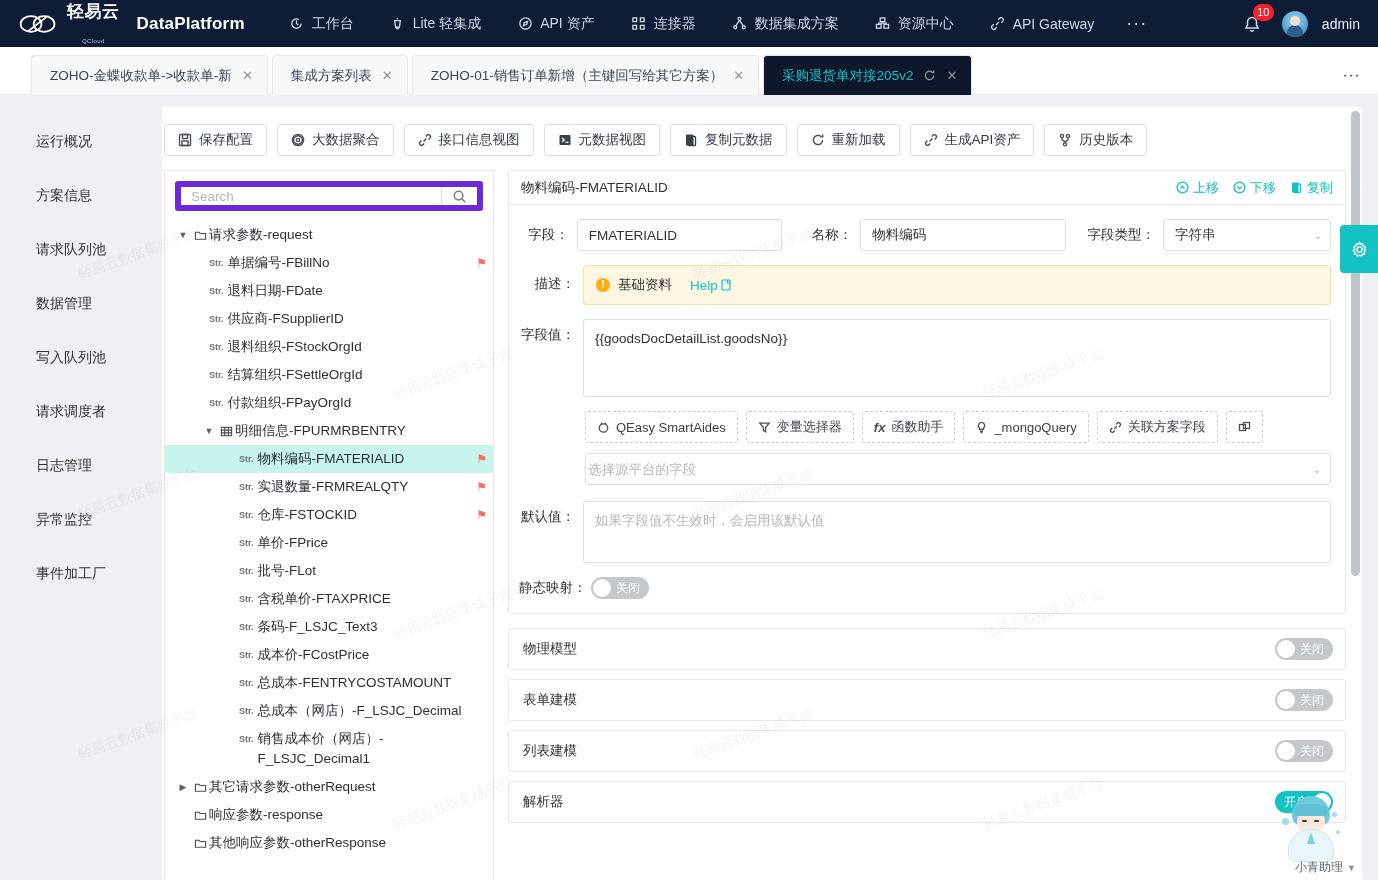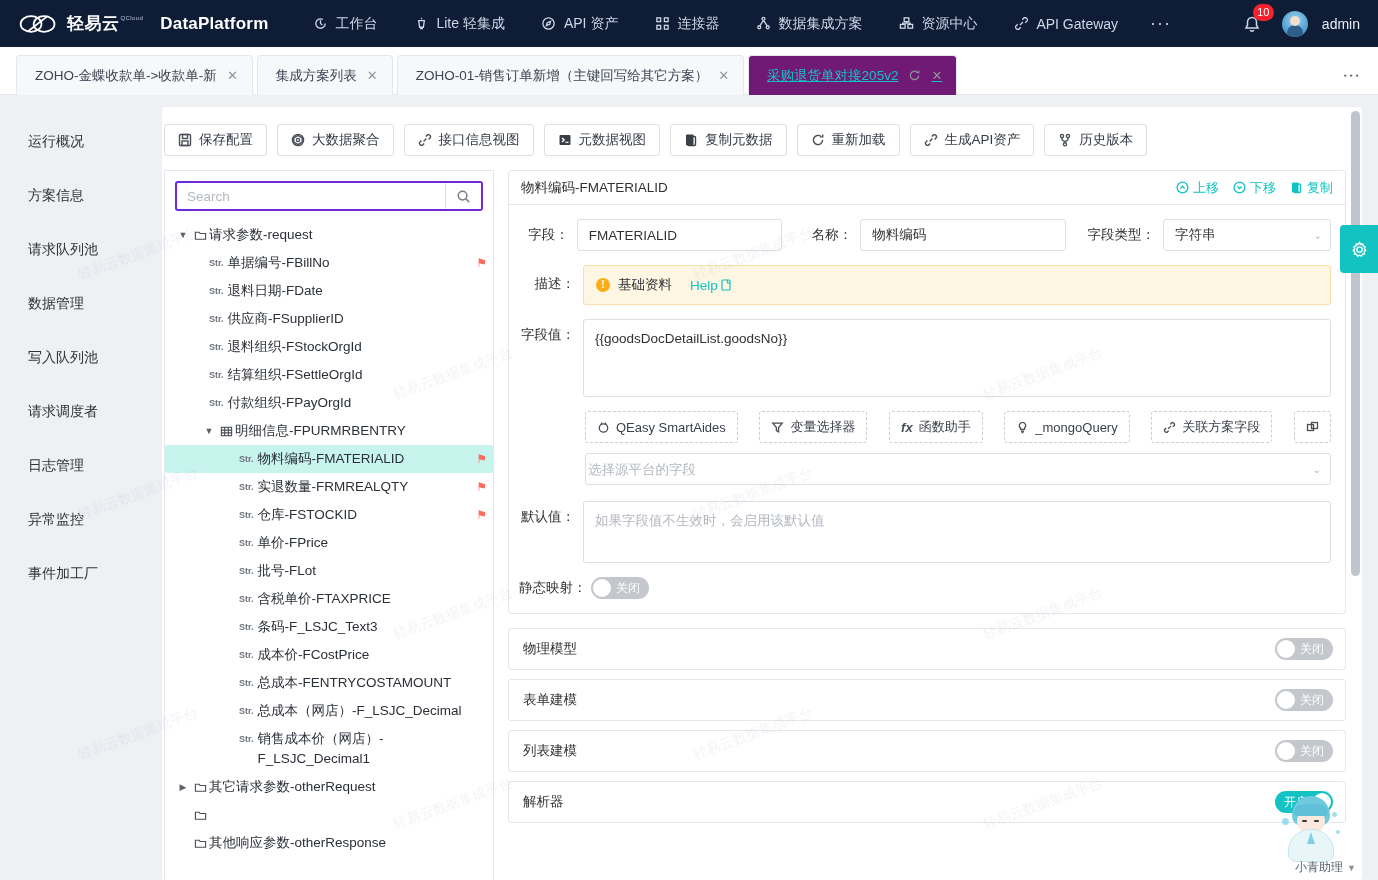--- a/index.html
+++ b/index.html
@@ -18,21 +18,21 @@
     background: #0e1c36;
     display: flex; align-items: center;
     padding-left: 18px;
     color: #e8edf5;
     position: relative;
   }
   .brand { display: flex; align-items: center; gap: 9px; flex: 0 0 auto; }
   .logo-mark { width: 40px; height: 30px; position: relative; }
   .brand-cn { font-size: 17px; font-weight: 700; letter-spacing: .5px; color: #fff; line-height: 1; }
   .brand-sub { font-size: 6px; color: #b9c4d6; letter-spacing: .4px; text-align: center; }
-  .brand-text-wrap { display: flex; flex-direction: row; gap: 1px; }
+  .brand-text-wrap { display: flex; flex-direction: column; gap: 18px; }
   .brand-en { font-size: 17px; font-weight: 700; color: #ffffff; margin-left: 8px; letter-spacing: .2px; }
   .nav-items { display: flex; align-items: center; margin-left: 26px; flex: 1 1 auto; }
   .nav-item {
     display: flex; align-items: center; gap: 7px;
     padding: 0 18px; height: 47px;
     font-size: 14px; color: #cdd6e4; cursor: pointer;
     white-space: nowrap;
   }
   .nav-ico { width: 16px; height: 16px; display: inline-flex; align-items: center; justify-content: center; }
   .nav-ico svg { width: 15px; height: 15px; stroke: #cdd6e4; fill: none; stroke-width: 1.4; }
@@ -62,33 +62,33 @@
     background: #f3ded0; z-index: 2;
   }
   .user-name { font-size: 14px; color: #e9eef6; }
 
   
   .tabbar {
     height: 48px; background: #ffffff;
     display: flex; align-items: flex-end;
     border-bottom: 1px solid #e4e7ed;
     position: relative;
-    padding-left: 16px;
+    padding-left: 31px;
   }
   .tab {
     height: 40px; display: flex; align-items: center; gap: 10px;
     padding: 0 14px 0 18px;
     background: #f7f8fa; border: 1px solid #e4e7ed; border-bottom: none;
     border-radius: 4px 4px 0 0;
     margin-right: 4px;
     font-size: 13.5px; color: #3d4452; cursor: pointer;
     white-space: nowrap;
     position: relative; top: 1px;
   }
-  .tab.active { background: #701a75; color: #13c2c2; border-color: #e4e7ed; text-decoration: underline; }
+  .tab.active { background: #0f172a; color: #13c2c2; border-color: #e4e7ed; }
   .tab .tab-close { color: #909399; font-size: 13px; cursor: pointer; line-height: 1; }
   .tab .tab-reload { color: #909399; font-size: 12px; cursor: pointer; display: inline-flex; }
   .tab .tab-reload svg { width: 13px; height: 13px; stroke: #8a8f99; fill: none; stroke-width: 1.4; }
   .tabbar-more {
     margin-left: auto; padding: 0 18px 10px 0;
     color: #606266; font-size: 17px; cursor: pointer; line-height: 1;
     letter-spacing: 0; writing-mode: vertical-rl;
   }
 
   
@@ -96,21 +96,21 @@
 
   
   .sidemenu {
     width: 148px; flex: 0 0 148px;
     background: #eef0f4;
     padding-top: 20px;
     display: flex; flex-direction: column;
   }
   .side-item {
     height: 54px; display: flex; align-items: center;
-    padding-left: 28px; font-size: 14px; color: #303133;
+    padding-left: 36px; font-size: 14px; color: #303133;
     cursor: pointer; position: relative;
   }
   .side-item.active { color: #13c2c2; }
   .side-item.active::after {
     content: ""; position: absolute; right: 0; top: 12px;
     width: 2px; height: 30px; background: #13c2c2;
   }
 
   
   .main-card {
@@ -134,21 +134,21 @@
   .content-row { display: flex; flex: 1 1 auto; min-height: 0; gap: 14px; padding-left: 2px; }
 
   
   .tree-panel {
     width: 330px; flex: 0 0 330px;
     border: 1px solid #e4e7ed; border-bottom: none;
     display: flex; flex-direction: column; min-height: 0;
     background: #fff;
   }
   .search-box { padding: 10px 10px 8px 10px; }
-  .search-inner { display: flex; height: 30px; border: 2px solid #6d28d9; border-radius: 3px; overflow: hidden; }
+  .search-inner { display: flex; height: 30px; border: 6px solid #6d28d9; border-radius: 3px; overflow: hidden; }
   .search-inner input {
     flex: 1 1 auto; border: none; outline: none; padding: 0 10px;
     font-size: 13.5px; color: #303133; font-family: inherit; background: transparent;
   }
   .search-inner input::placeholder { color: #b3b7bf; }
   .search-btn {
     width: 36px; border-left: 1px solid #dcdfe6; display: flex;
     align-items: center; justify-content: center; cursor: pointer; background: #fff;
   }
   .search-btn svg { width: 15px; height: 15px; stroke: #7a7f88; fill: none; stroke-width: 1.6; }
@@ -217,21 +217,21 @@
   .help-link { color: #13c2c2; cursor: pointer; margin-left: 10px; display: inline-flex; align-items: center; gap: 3px; }
   .help-link svg { width: 11px; height: 12px; stroke: #13c2c2; fill: none; stroke-width: 1.2; }
 
   .ta {
     flex: 1 1 auto; border: 1px solid #dcdfe6; border-radius: 3px;
     padding: 9px 11px; font-size: 13.5px; font-family: inherit; color: #303133;
     resize: none; outline: none; line-height: 1.5;
   }
   .ta::placeholder { color: #b3b7bf; }
 
-  .chip-row { display: flex; gap: 8px; margin: 12px 0 10px 66px; justify-content: space-between; }
+  .chip-row { display: flex; gap: 8px; margin: 12px 0 10px 66px; }
   .chip {
     height: 32px; display: inline-flex; align-items: center; gap: 6px;
     padding: 0 11px; border: 1px dashed #c9ced6; border-radius: 3px;
     background: #fff; font-size: 13px; color: #3a3f48; cursor: pointer; white-space: nowrap;
   }
   .chip svg { width: 13px; height: 13px; stroke: #4a4f57; fill: none; stroke-width: 1.3; }
   .chip .fx { font-style: italic; font-size: 13px; color: #4a4f57; font-weight: 600; }
 
   .srcsel-row { margin: 0 0 16px 66px; position: relative; }
   .srcsel {
@@ -655,20 +655,21 @@
               </span>
             <span class="lbl">其它请求参数-otherRequest</span>
           </div>
           <div class="tnode lvl1">
             <span class="arrow"></span>
             <span class="ico">
                 <svg viewBox="0 0 14 14">
                   <path d="M1.5 3.5h4l1 1.3h6v6.2h-11z"></path>
                 </svg>
               </span>
+            <span class="lbl">响应参数-response</span>
           </div>
           <div class="tnode lvl1">
             <span class="arrow"></span>
             <span class="ico">
                 <svg viewBox="0 0 14 14">
                   <path d="M1.5 3.5h4l1 1.3h6v6.2h-11z"></path>
                 </svg>
               </span>
             <span class="lbl">其他响应参数-otherResponse</span>
           </div>

